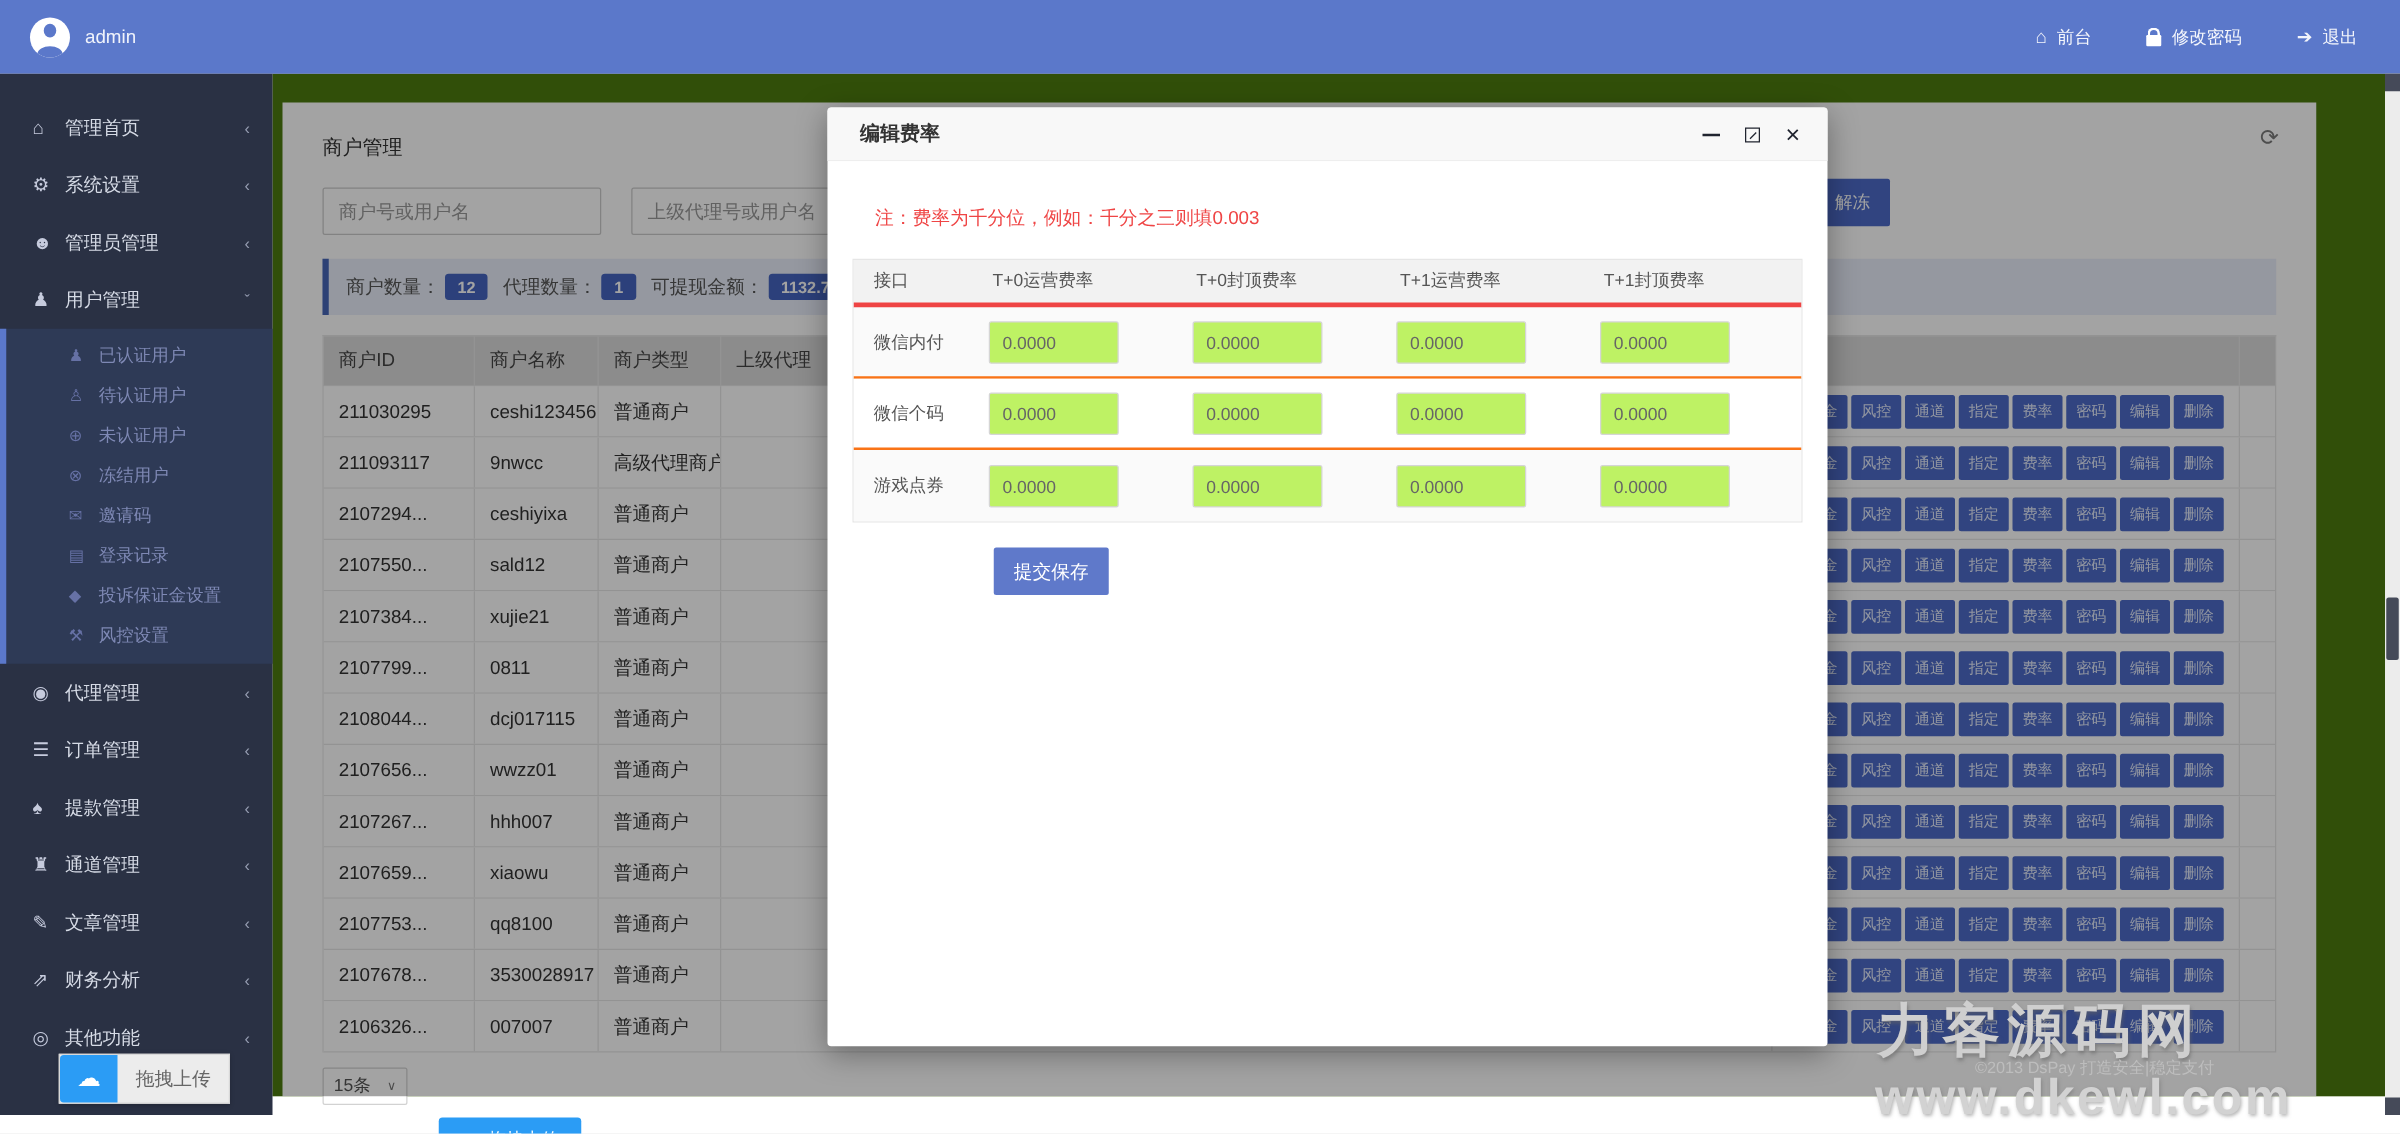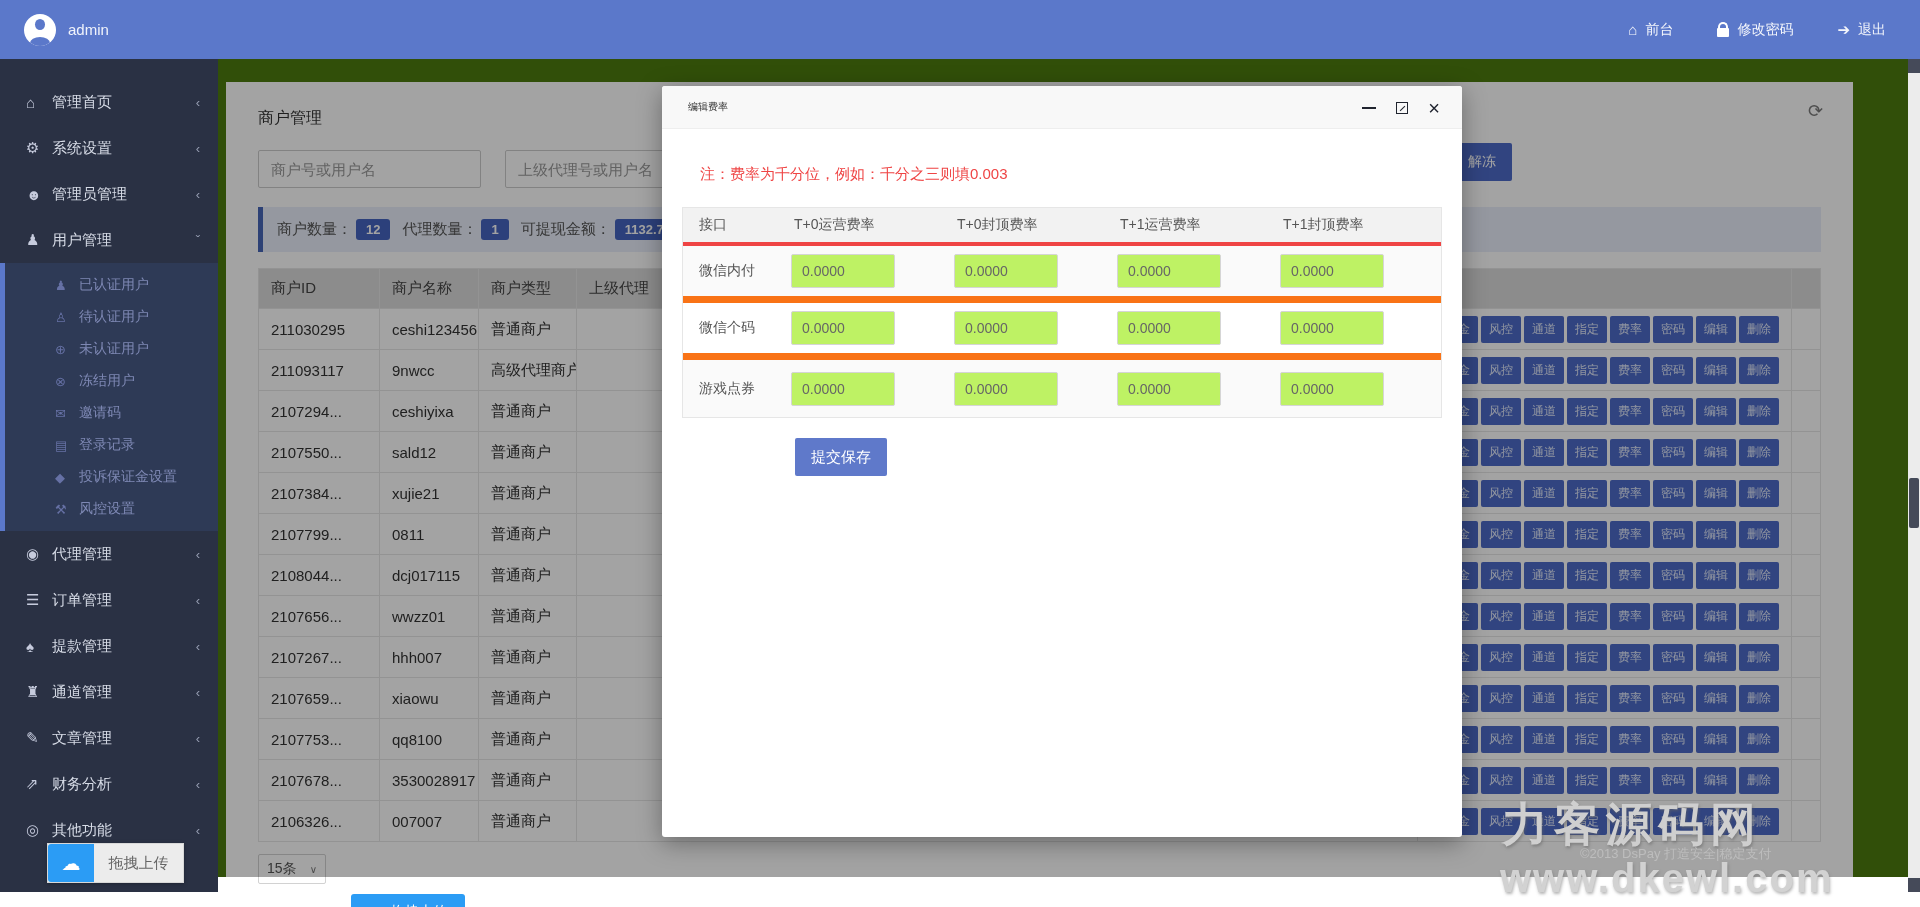--- a/index.html
+++ b/index.html
@@ -56,31 +56,31 @@
   .act-btn { background:#4d6bc8; color:#e3e9fa; border:none; border-radius:2px; font-size:12px; padding:5px 8px; cursor:pointer; white-space:nowrap; font-family:inherit; }
   .pagesize { margin-top:12px; width:68px; height:30px; border:1px solid #d2d2d2; border-radius:2px; background:#fff; display:inline-flex; align-items:center; justify-content:space-between; padding:0 8px; font-size:14px; color:#555; cursor:pointer; }
   .pagesize .caret { font-size:10px; color:#777; }
 
   
   .overlay { position:absolute; left:218px; top:59px; width:1702px; height:818px; background:rgba(0,0,0,.36); z-index:40; }
 
   
   .modal { position:absolute; left:662px; top:86px; width:800px; height:751px; background:#fff; border-radius:3px; box-shadow:0 6px 24px rgba(0,0,0,.35); z-index:100; }
   .modal-head { height:43px; background:#f8f8f8; border-bottom:1px solid #eee; display:flex; align-items:center; padding-left:26px; border-radius:3px 3px 0 0; }
-  .modal-title { font-size:10px; color:#333; }
+  .modal-title { font-size:16px; color:#333;font-weight:bold; }
   .modal-ctrls { position:absolute; right:22px; top:0; height:43px; display:flex; align-items:center; gap:20px; }
   .mc-min { width:14px; height:2px; background:#20242f; cursor:pointer; }
   .mc-max { position:relative; width:12px; height:12px; border:1px solid #20242f; cursor:pointer; }
   .mc-max::after { content:""; position:absolute; left:2px; top:5px; width:7px; height:1px; background:#20242f; transform:rotate(-45deg); }
   .mc-close { font-size:20px; color:#20242f; line-height:1; cursor:pointer; }
   .modal-note { margin:36px 0 0 38px; font-size:15px; color:#ef4545; }
   .modal-table { margin:23px 0 0 20px; width:760px; border:1px solid #e6e6e6; }
   .mt-hrow { display:grid; grid-template-columns:95px 163px 163px 163px 176px; background:#f2f2f2; height:38px; border-bottom:4px solid #ef4444; }
   .mt-hcell { display:flex; align-items:center; padding-left:16px; font-size:14px; color:#555; }
-  .mt-row { display:grid; grid-template-columns:95px 163px 163px 163px 176px; height:57px; border-bottom:7px solid #f97316; background:#fff; }
+  .mt-row { display:grid; grid-template-columns:95px 163px 163px 163px 176px; height:57px; border-bottom:2px solid #f97316; background:#fff; }
   .mt-row:nth-child(odd) { background:#fafafa; }
   .mt-row:last-child { border-bottom:none; }
   .mt-label { display:flex; align-items:center; padding-left:16px; font-size:14px; color:#555; }
   .mt-cell { display:flex; align-items:center; padding-left:13px; }
   .rate-input { width:104px; height:34px; border:1px solid #d5d5d5; border-radius:2px; padding:0 10px; font-size:14px; color:#666; font-family:inherit; background:#bef264; }
   .submit-btn { margin:20px 0 0 133px; width:92px; height:38px; background:#5f79ca; color:#fff; border:none; border-radius:2px; font-size:15px; cursor:pointer; font-family:Liberation Mono, monospace; }
 
   
   .wm1 { position:absolute; left:1502px; top:794px; font-size:46px; font-weight:bold; letter-spacing:6px; color:#cfcfcf; text-shadow:1px 2px 3px rgba(100,100,100,.55); z-index:45; }
   .wm-small { position:absolute; left:1580px; top:845px; font-size:13px; color:#bdbdbd; z-index:45; }

